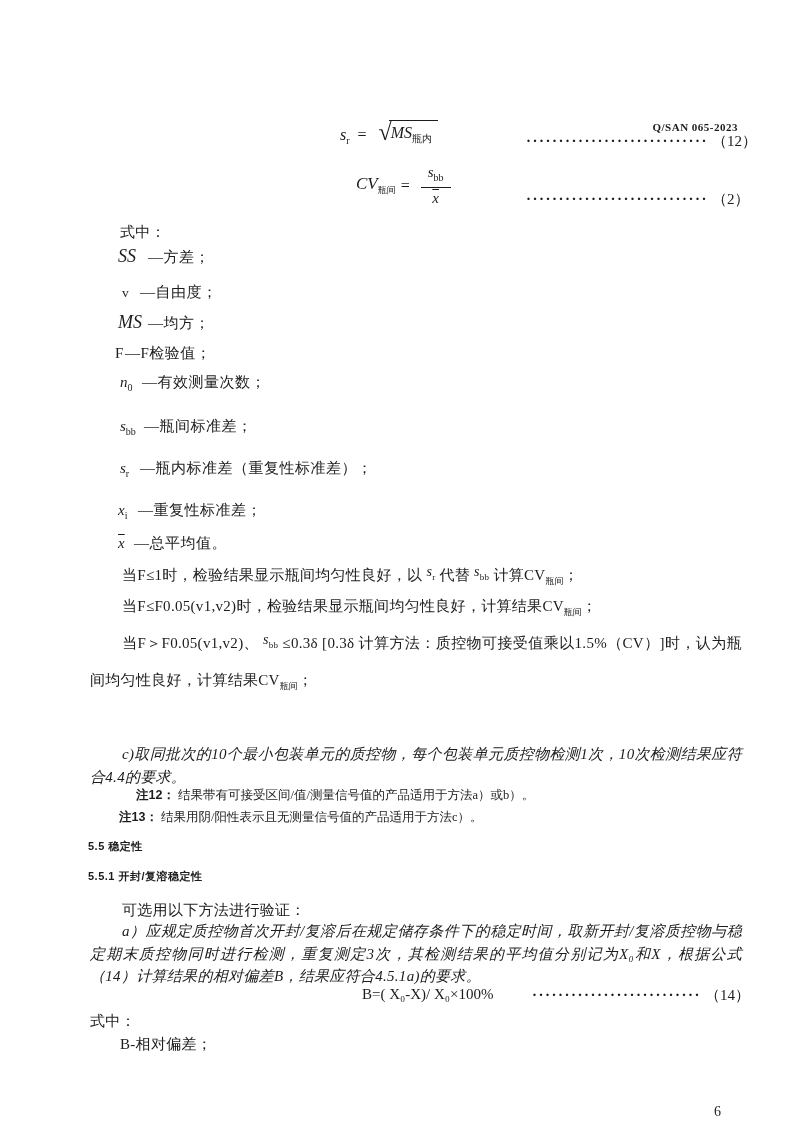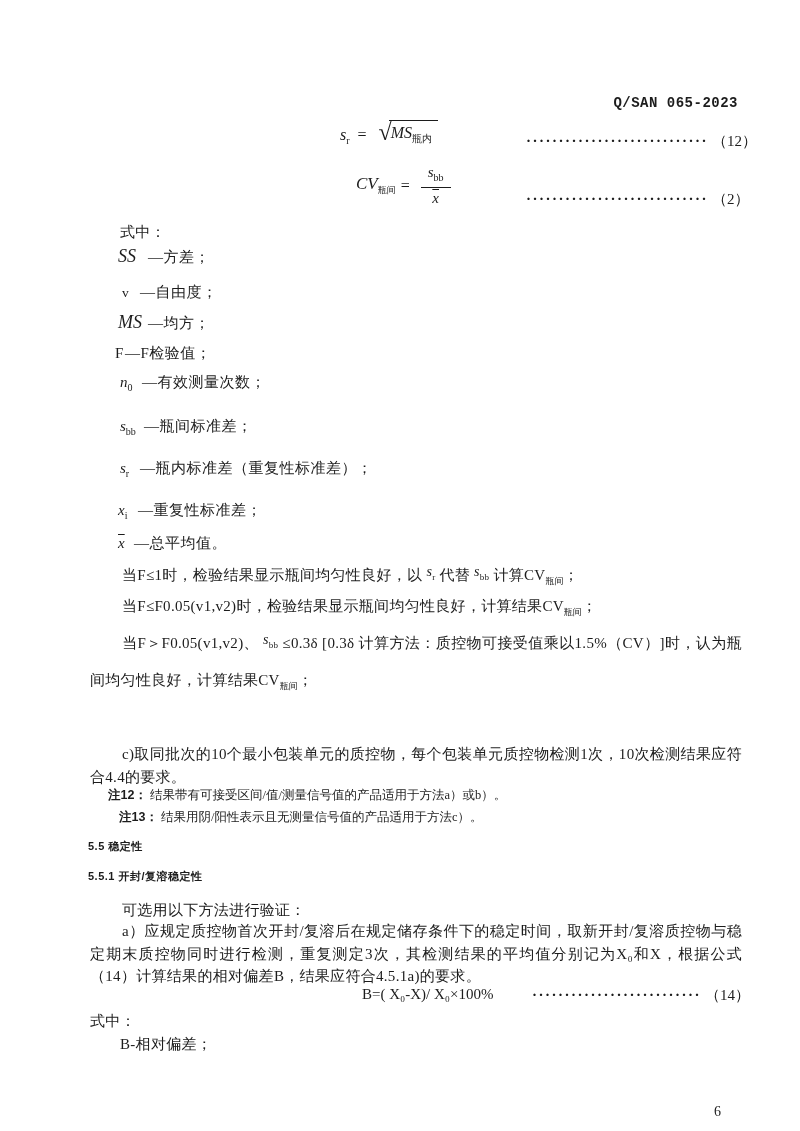--- a/index.html
+++ b/index.html
@@ -5,24 +5,24 @@
   * { margin:0; padding:0; box-sizing:border-box; }
   html,body { background:#ffffff; }
   .page {
     position:relative; width:800px; height:1131px; background:#ffffff;
     font-family:"Liberation Serif","DejaVu Serif",serif;
     color:#1c1c1c; overflow:hidden;
   }
   .abs { position:absolute; }
   .body-text { font-size:15px; line-height:22px; letter-spacing:0.3px; }
   .para { width:652px; text-align:justify; }
-  .indent { text-indent:32px; }
+  .indent { text-indent:32px;font-style:italic; }
   .doc-code {
-    font-family:Liberation Mono, monospace;
-    font-size:14px; font-weight:600; letter-spacing:0.5px;
+    font-family:Liberation Serif, serif;
+    font-size:11px; font-weight:600; letter-spacing:0.5px;margin-top:26px;
   }
   .heading {
     font-family:"Liberation Sans","DejaVu Sans",sans-serif;
     font-weight:bold; font-size:11px; letter-spacing:0.5px;
   }
   .note { font-size:12.5px; line-height:18px; }
   .note b { font-family:"Liberation Sans","DejaVu Sans",sans-serif; font-weight:bold; }
   
   .math { font-family:"Liberation Serif","DejaVu Serif",serif; }
   .it { font-style:italic; }
@@ -122,21 +122,21 @@
     <span>当F≤F0.05(v1,v2)时，检验结果显示瓶间均匀性良好，计算结果CV</span><sub class="cjk">瓶间</sub><span>；</span>
   </div>
 
   <div class="abs body-text para" style="top:628px; left:90px; line-height:31px;">
     <span style="display:inline-block; width:32px;"></span><span>当F＞F0.05(v1,v2)、</span><span class="msym"><span>s</span><sub>bb</sub></span><span>≤0.3δ [0.3δ 计算方法：质控物可接受值乘以1.5%（CV）]时，认为瓶间</span><span>均匀性良好，计算结果CV</span><sub class="cjk">瓶间</sub><span>；</span>
   </div>
 
 
   <div class="abs body-text para indent" style="top:743px; left:90px; line-height:23px;">c)取同批次的10个最小包装单元的质控物，每个包装单元质控物检测1次，10次检测结果应符合4.4的要求。</div>
 
-  <div class="abs note" style="top:786px; left:108px;">
+  <div class="abs note" style="top:786px; left:136px;">
     <b>注12：</b>
     <span>结果带有可接受区间/值/测量信号值的产品适用于方法a）或b）。</span>
   </div>
   <div class="abs note" style="top:808px; left:119px;">
     <b>注13：</b>
     <span>结果用阴/阳性表示且无测量信号值的产品适用于方法c）。</span>
   </div>
 
   <div class="abs heading" style="top:839px; left:88px;">5.5 稳定性</div>
   <div class="abs heading" style="top:869px; left:88px;">5.5.1 开封/复溶稳定性</div>

